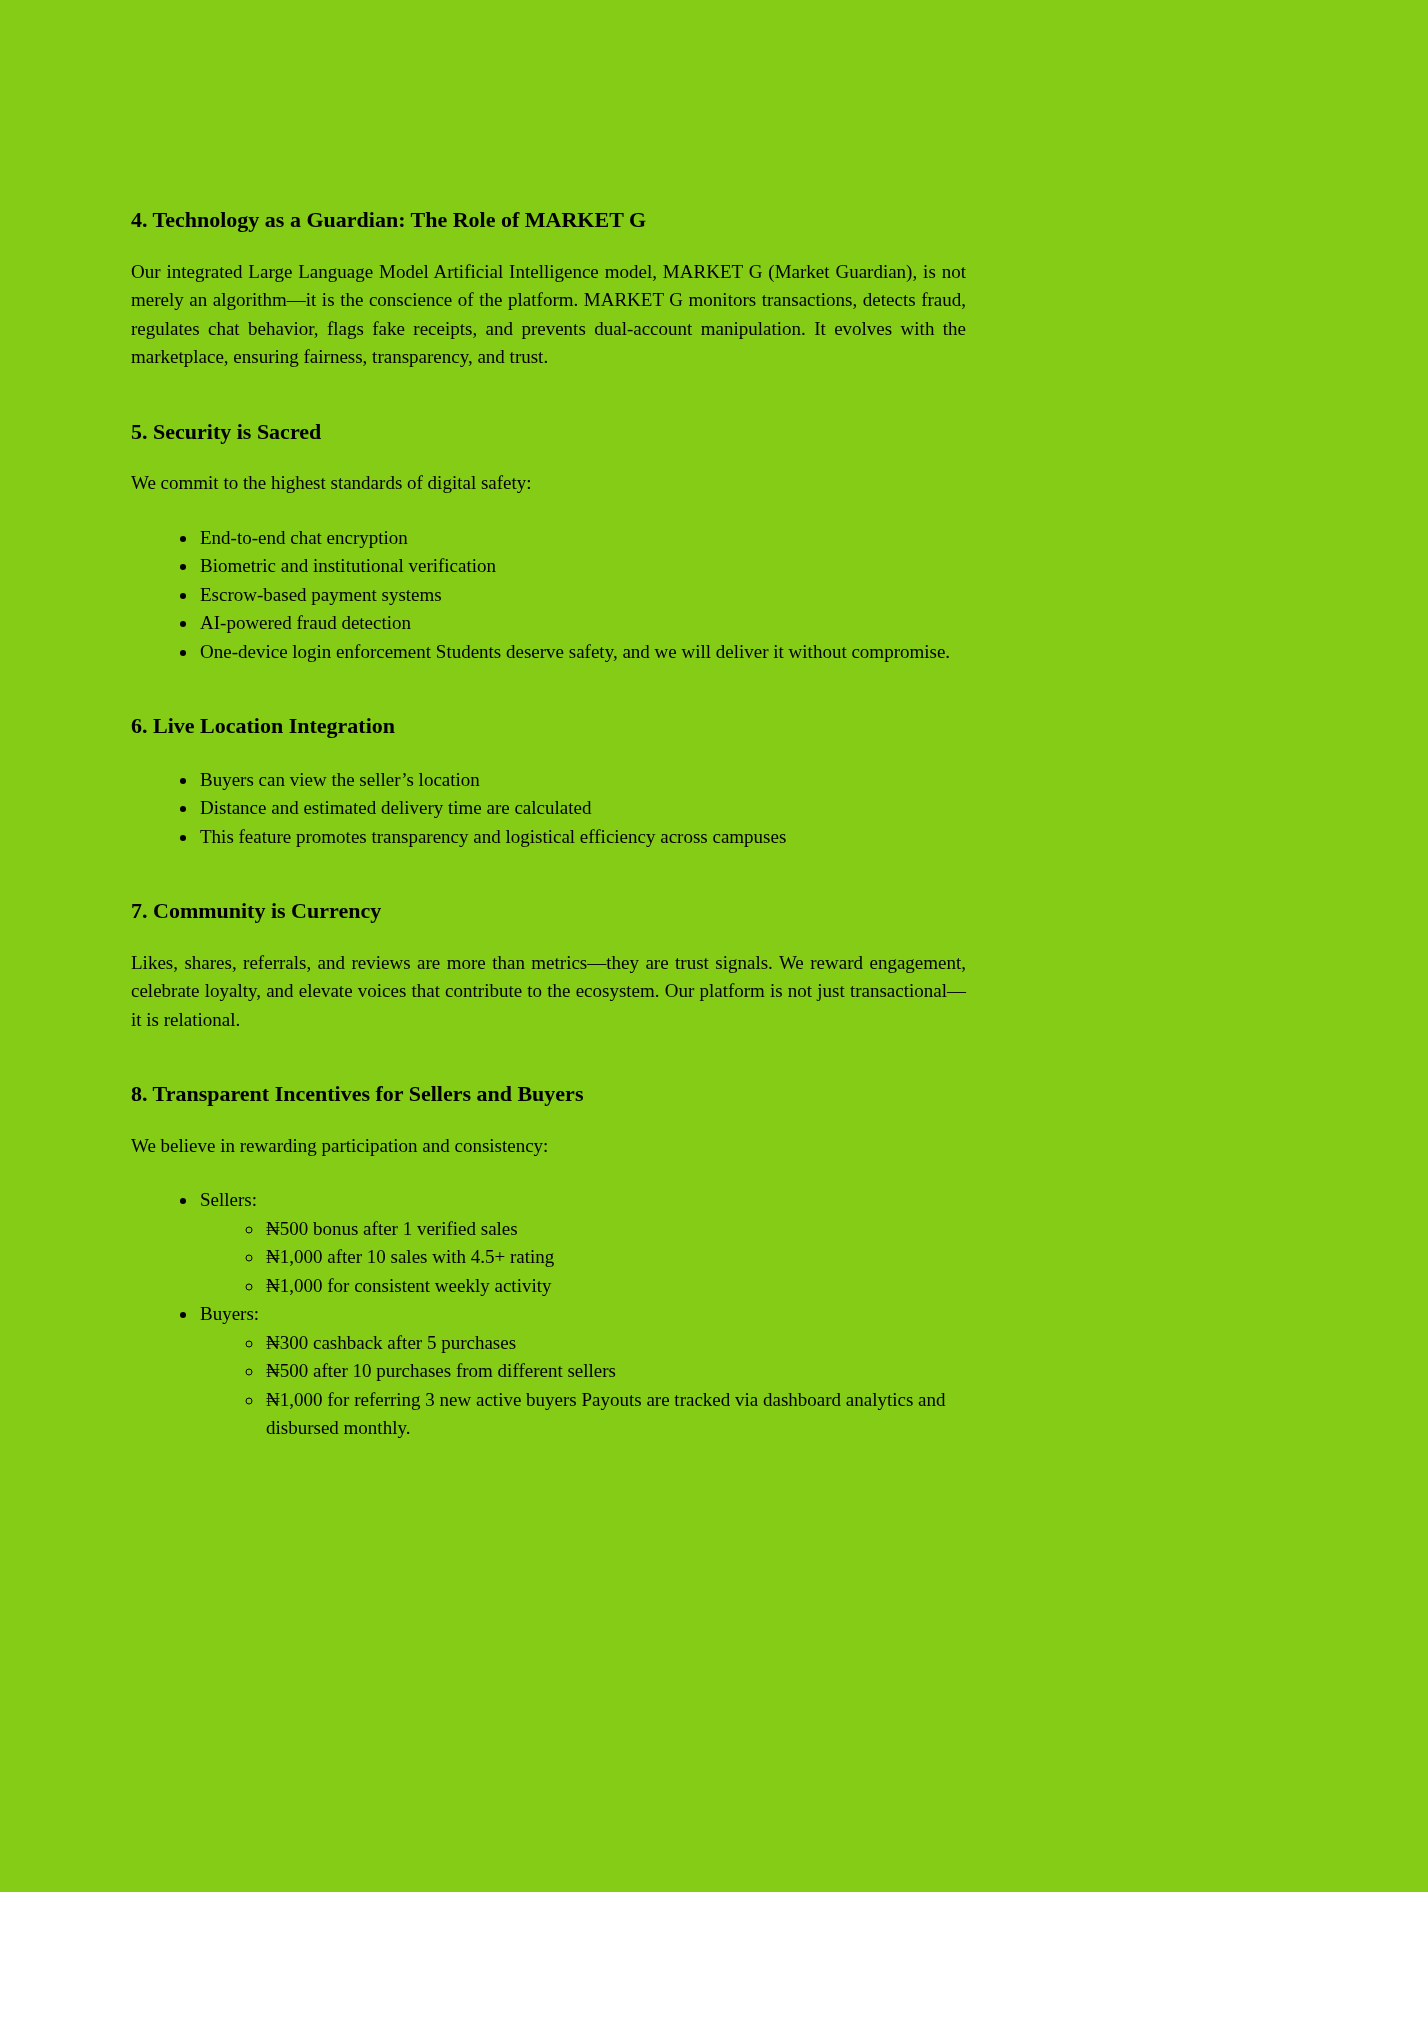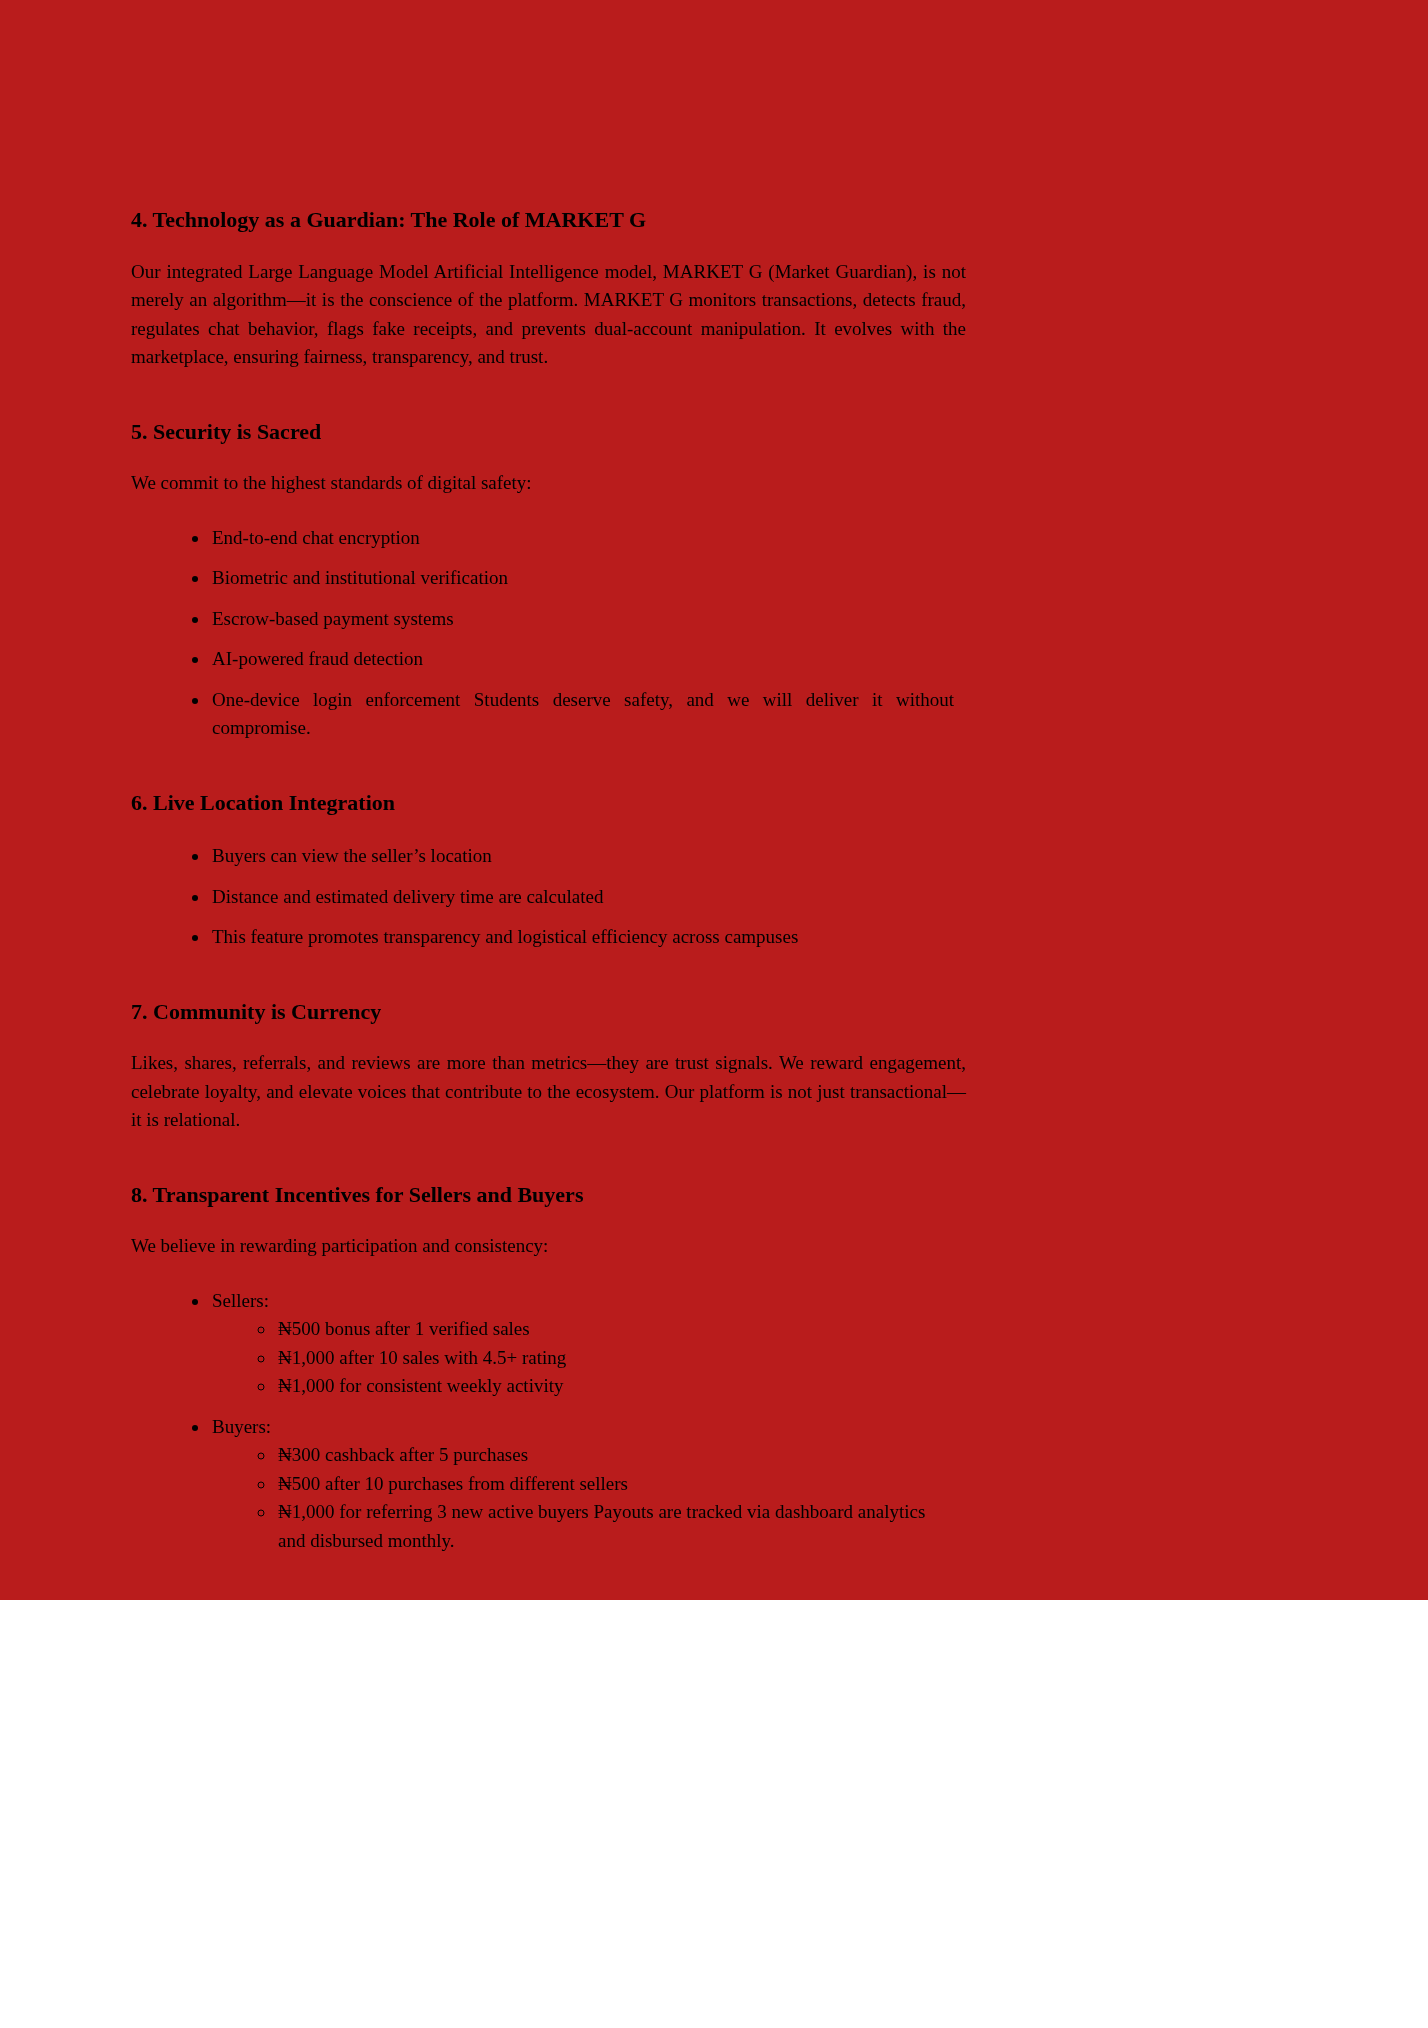--- a/index.html
+++ b/index.html
@@ -3,23 +3,23 @@
 <meta charset="utf-8">
 <style>
   html, body {
     margin: 0;
     padding: 0;
     background: #ffffff;
   }
   .page {
     position: relative;
     width: 1428px;
-    height: 1600px;
+    height: 1892px;
     box-sizing: border-box;
-    background: #b91c1c;
+    background: #84cc16;
     color: #000000;
     font-family: "Liberation Serif", "DejaVu Serif", serif;
     font-size: 19px;
     line-height: 1.5;
     padding: 160px 462px 0 131px;
     overflow: hidden;
   }
   h2.heading {
     font-size: 22px;
     line-height: 1.25;
@@ -31,21 +31,21 @@
     text-align: justify;
   }
   ul.bullets {
     margin: 26px 0 0 0;
     padding: 0 0 0 67px;
     list-style-type: disc;
   }
   ul.bullets > li {
     text-align: justify;
     padding-left: 2px;
-    margin: 12px;
+    margin: 0;
   }
   ul.sub-bullets {
     margin: 0;
     padding: 0 0 0 64px;
     list-style-type: circle;
   }
   ul.sub-bullets > li {
     text-align: left;
     padding-left: 2px;
     margin: 0;

